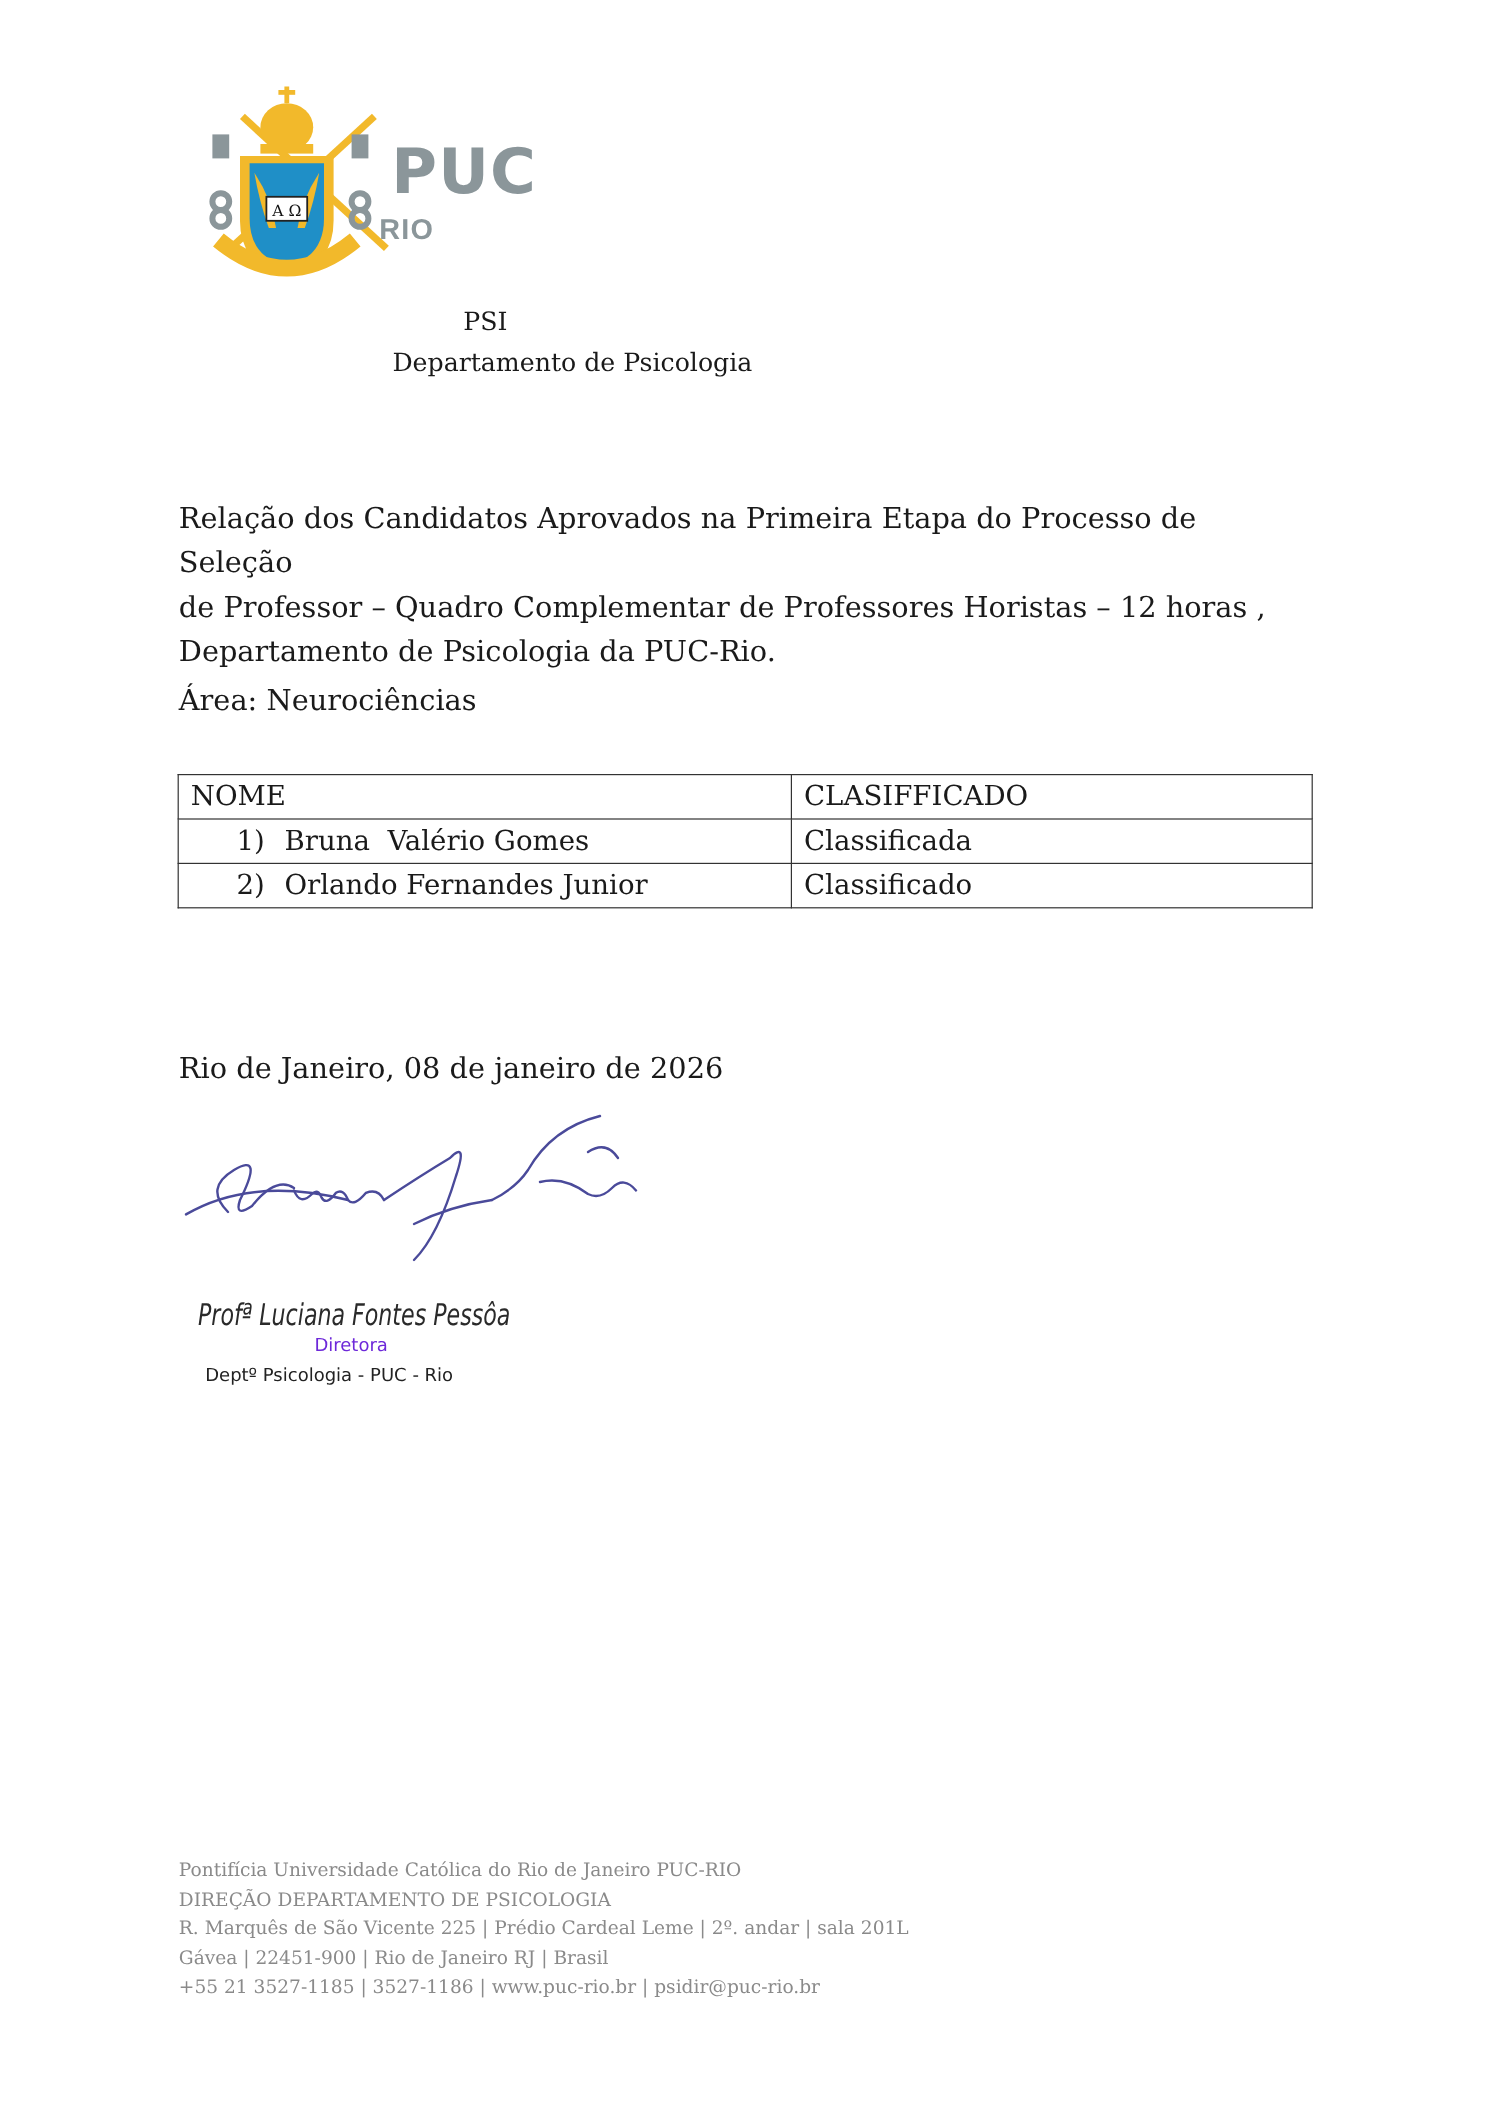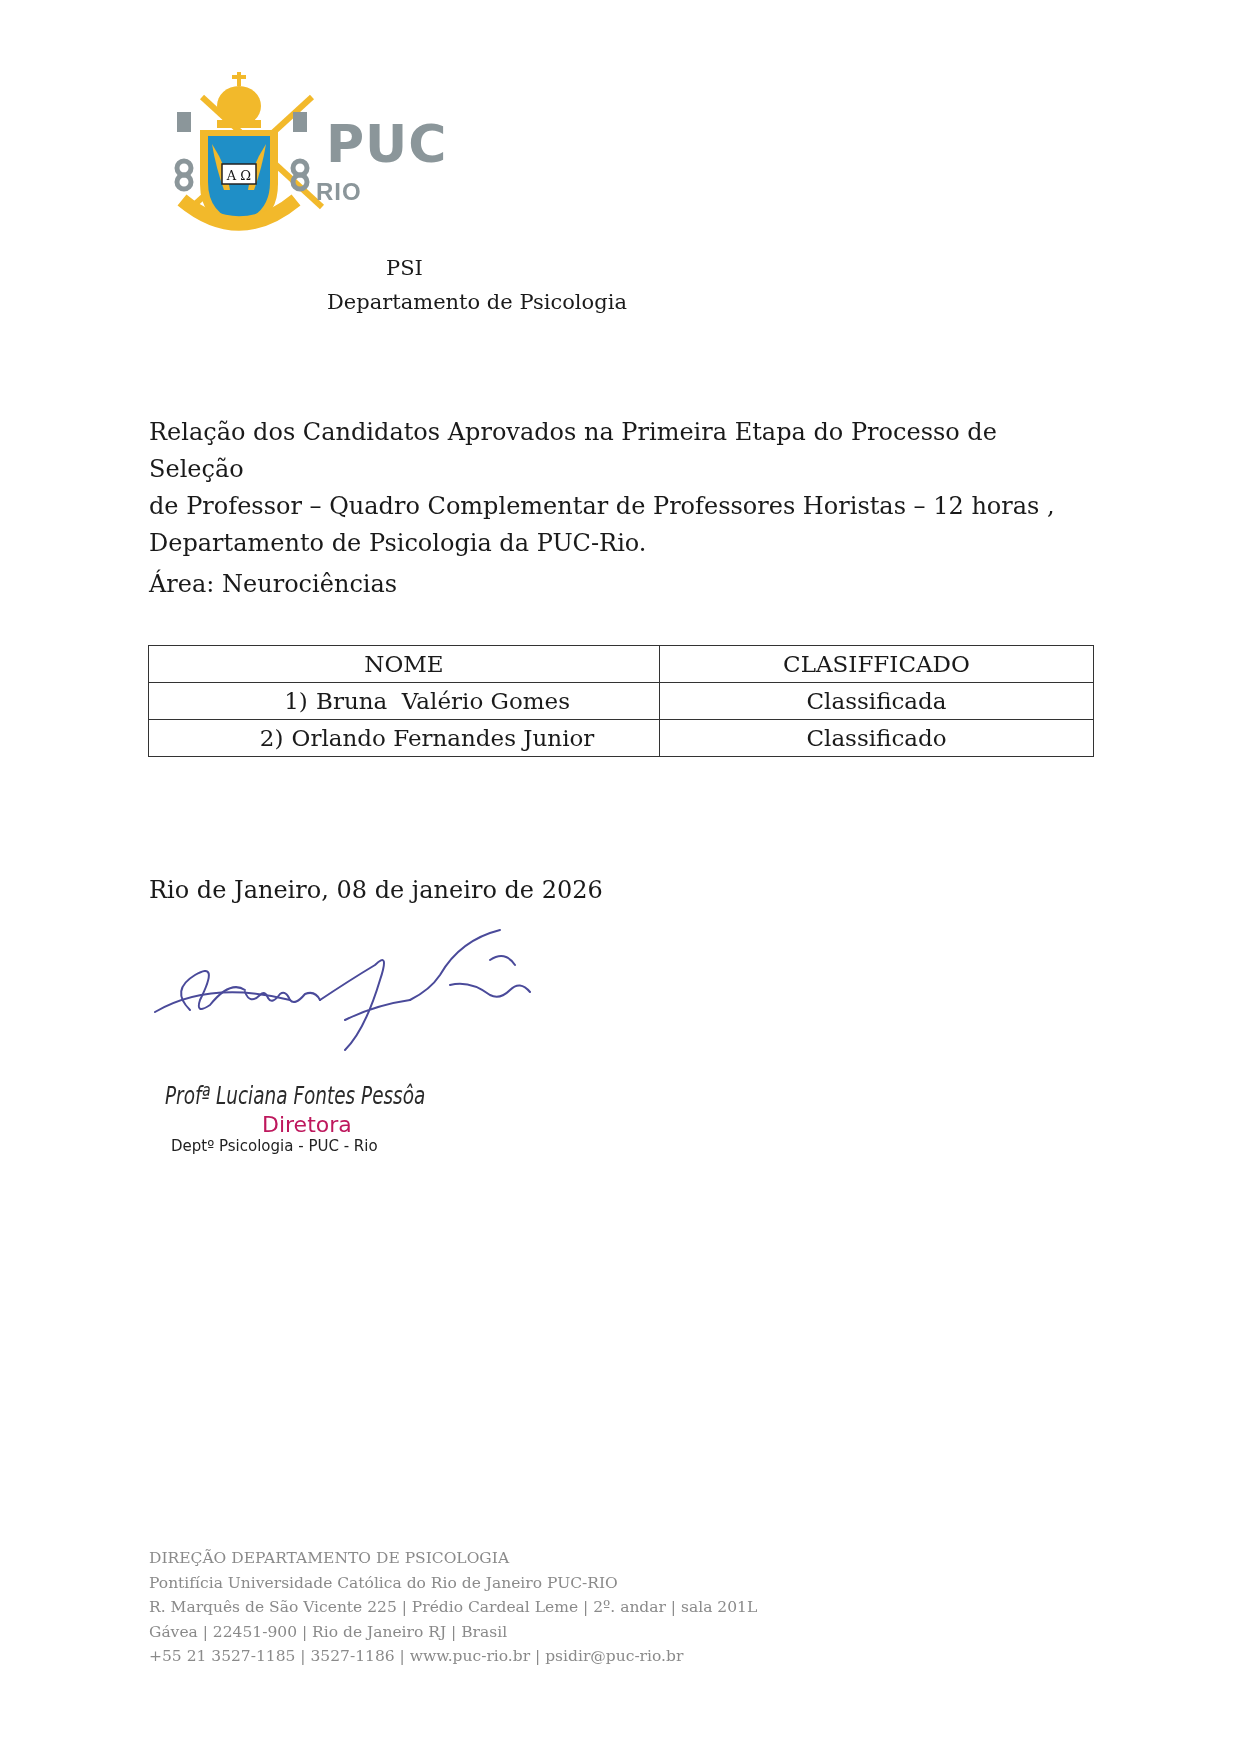--- a/index.html
+++ b/index.html
@@ -19,33 +19,33 @@
 
     
     .dept-code { left: 386px; top: 258px; font-size: 21px; line-height: 1; }
     .dept-name { left: 327px; top: 292px; font-size: 21px; line-height: 1; }
 
     
     .title { left: 149px; top: 414px; width: 940px; font-size: 24px; line-height: 37px; }
     .area { left: 149px; top: 544px; font-size: 24px; line-height: 1; margin-top: 28px; }
 
     
-    .results-table { left: 148px; top: 645px; width: 946px; border-collapse: collapse; font-size: 23px; text-align: center; }
+    .results-table { left: 148px; top: 645px; width: 946px; border-collapse: collapse; font-size: 23px; }
     .results-table td { border: 1px solid #333; height: 36px; padding: 0 10px; vertical-align: middle; line-height: 1; }
     .results-table td.col1 { width: 452px; }
     .results-table td.num { padding-left: 48px; }
     .results-table .idx { display: inline-block; width: 40px; }
 
     .place-date { left: 149px; top: 878px; font-size: 24px; line-height: 1; }
 
     
     .signature { left: 150px; top: 920px; width: 420px; height: 140px; }
     .sig-name { left: 165px; top: 1083px; font-family: "DejaVu Sans Condensed", "DejaVu Sans", "Liberation Sans", sans-serif;
       font-style: italic; font-size: 25px; color: #2a2a2a; transform: scaleX(0.82); transform-origin: left; line-height: 1; }
-    .sig-role { left: 262px; top: 1114px; font-family: "DejaVu Sans", "Liberation Sans", sans-serif; font-size: 22px; color: #be185d; line-height: 1; }
+    .sig-role { left: 262px; top: 1114px; font-family: "DejaVu Sans", "Liberation Sans", sans-serif; font-size: 15px; color: #6d28d9; line-height: 1; }
     .sig-dept { left: 171px; top: 1139px; font-family: "DejaVu Sans", "Liberation Sans", sans-serif; font-size: 15px; color: #222; line-height: 1; }
 
     
     .footer { left: 149px; top: 1546px; font-size: 15.5px; color: #8a8a8a; line-height: 24.5px; }
     .footer div { white-space: nowrap; }
   </style>
 </head>
 <body>
 
 <div class="abs logo">
@@ -126,18 +126,18 @@
       <path d="M260 80 Q280 70 290 55 Q310 20 350 10 M300 65 Q320 60 340 75 Q350 80 360 70 Q370 60 380 72"></path>
       <path d="M340 40 Q355 30 365 45"></path>
     </g>
   </svg>
 </div>
 <div class="abs sig-name">Profª Luciana Fontes Pessôa</div>
 <div class="abs sig-role">Diretora</div>
 <div class="abs sig-dept">Deptº Psicologia - PUC - Rio</div>
 
 <div class="abs footer">
+  <div>Pontifícia Universidade Católica do Rio de Janeiro PUC-RIO</div>
   <div>DIREÇÃO DEPARTAMENTO DE PSICOLOGIA</div>
-  <div>Pontifícia Universidade Católica do Rio de Janeiro PUC-RIO</div>
   <div>R. Marquês de São Vicente 225 | Prédio Cardeal Leme | 2º. andar | sala 201L</div>
   <div>Gávea | 22451-900 | Rio de Janeiro RJ | Brasil</div>
   <div>+55 21 3527-1185 | 3527-1186 | www.puc-rio.br | psidir@puc-rio.br</div>
 </div>
 
 </body></html>

